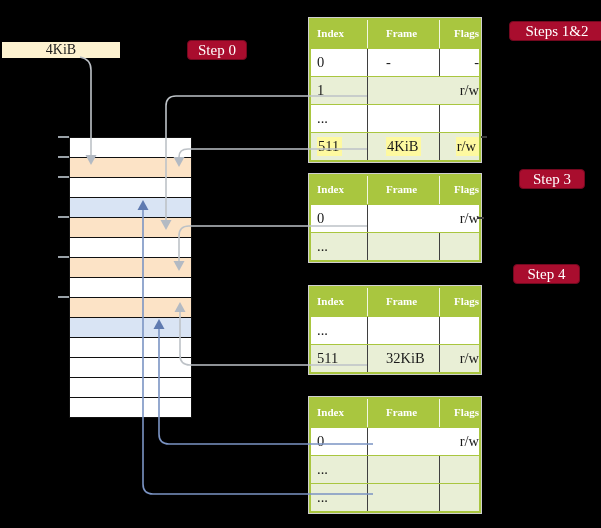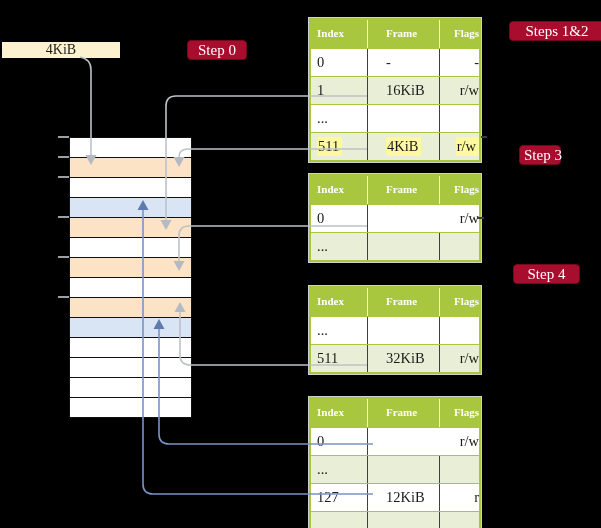--- a/index.html
+++ b/index.html
@@ -16,21 +16,21 @@
   }
   
   .badge{
     position:absolute;height:20px;box-sizing:border-box;
     background:#a90d2e;border:1px solid #73081f;border-radius:4px;
     color:#fff;font-size:15px;line-height:18px;text-align:center;
     padding:0 4px;z-index:3;white-space:nowrap;
   }
   .badge.step0{left:187px;top:40px;width:60px;}
   .badge.steps12{left:509px;top:21px;width:96px;border-radius:4px 0 0 4px;}
-  .badge.step3{left:519px;top:145px;width:42px;}
+  .badge.step3{left:519px;top:169px;width:66px;}
   .badge.step4{left:513px;top:264px;width:67px;}
   
   .strip{
     position:absolute;left:69px;top:137px;width:121px;z-index:1;
     border:1px solid #101010;box-sizing:content-box;
   }
   .strip-row{
     width:100%;height:19px;border-bottom:1px solid #101010;
   }
   .strip-row:last-child{border-bottom:none;}
@@ -108,21 +108,20 @@
       <div class="pt-cell c1">Frame</div>
       <div class="pt-cell c2">Flags</div>
     </div>
     <div class="pt-row">
       <div class="pt-cell c0">0</div>
       <div class="pt-cell c1">-</div>
       <div class="pt-cell c2">-</div>
     </div>
     <div class="pt-row shaded">
       <div class="pt-cell c0">1</div>
-      <div class="pt-cell c1">16KiB</div>
       <div class="pt-cell c2">r/w</div>
     </div>
     <div class="pt-row">
       <div class="pt-cell c0">...</div>
       <div class="pt-cell c1"></div>
       <div class="pt-cell c2"></div>
     </div>
     <div class="pt-row shaded">
       <div class="pt-cell c0"><span class="hl">511</span></div>
       <div class="pt-cell c1"><span class="hl">4KiB</span></div>
@@ -169,25 +168,20 @@
       <div class="pt-cell c2">Flags</div>
     </div>
     <div class="pt-row">
       <div class="pt-cell c0">0</div>
       <div class="pt-cell c2">r/w</div>
     </div>
     <div class="pt-row shaded">
       <div class="pt-cell c0">...</div>
       <div class="pt-cell c1"></div>
       <div class="pt-cell c2"></div>
-    </div>
-    <div class="pt-row">
-      <div class="pt-cell c0">127</div>
-      <div class="pt-cell c1">12KiB</div>
-      <div class="pt-cell c2">r</div>
     </div>
     <div class="pt-row shaded">
       <div class="pt-cell c0">...</div>
       <div class="pt-cell c1"></div>
       <div class="pt-cell c2"></div>
     </div>
   </div>
 
 <svg class="overlay" width="601" height="528" viewBox="0 0 601 528">
   <g fill="none" stroke="#bdc2c7" stroke-width="1.6">

